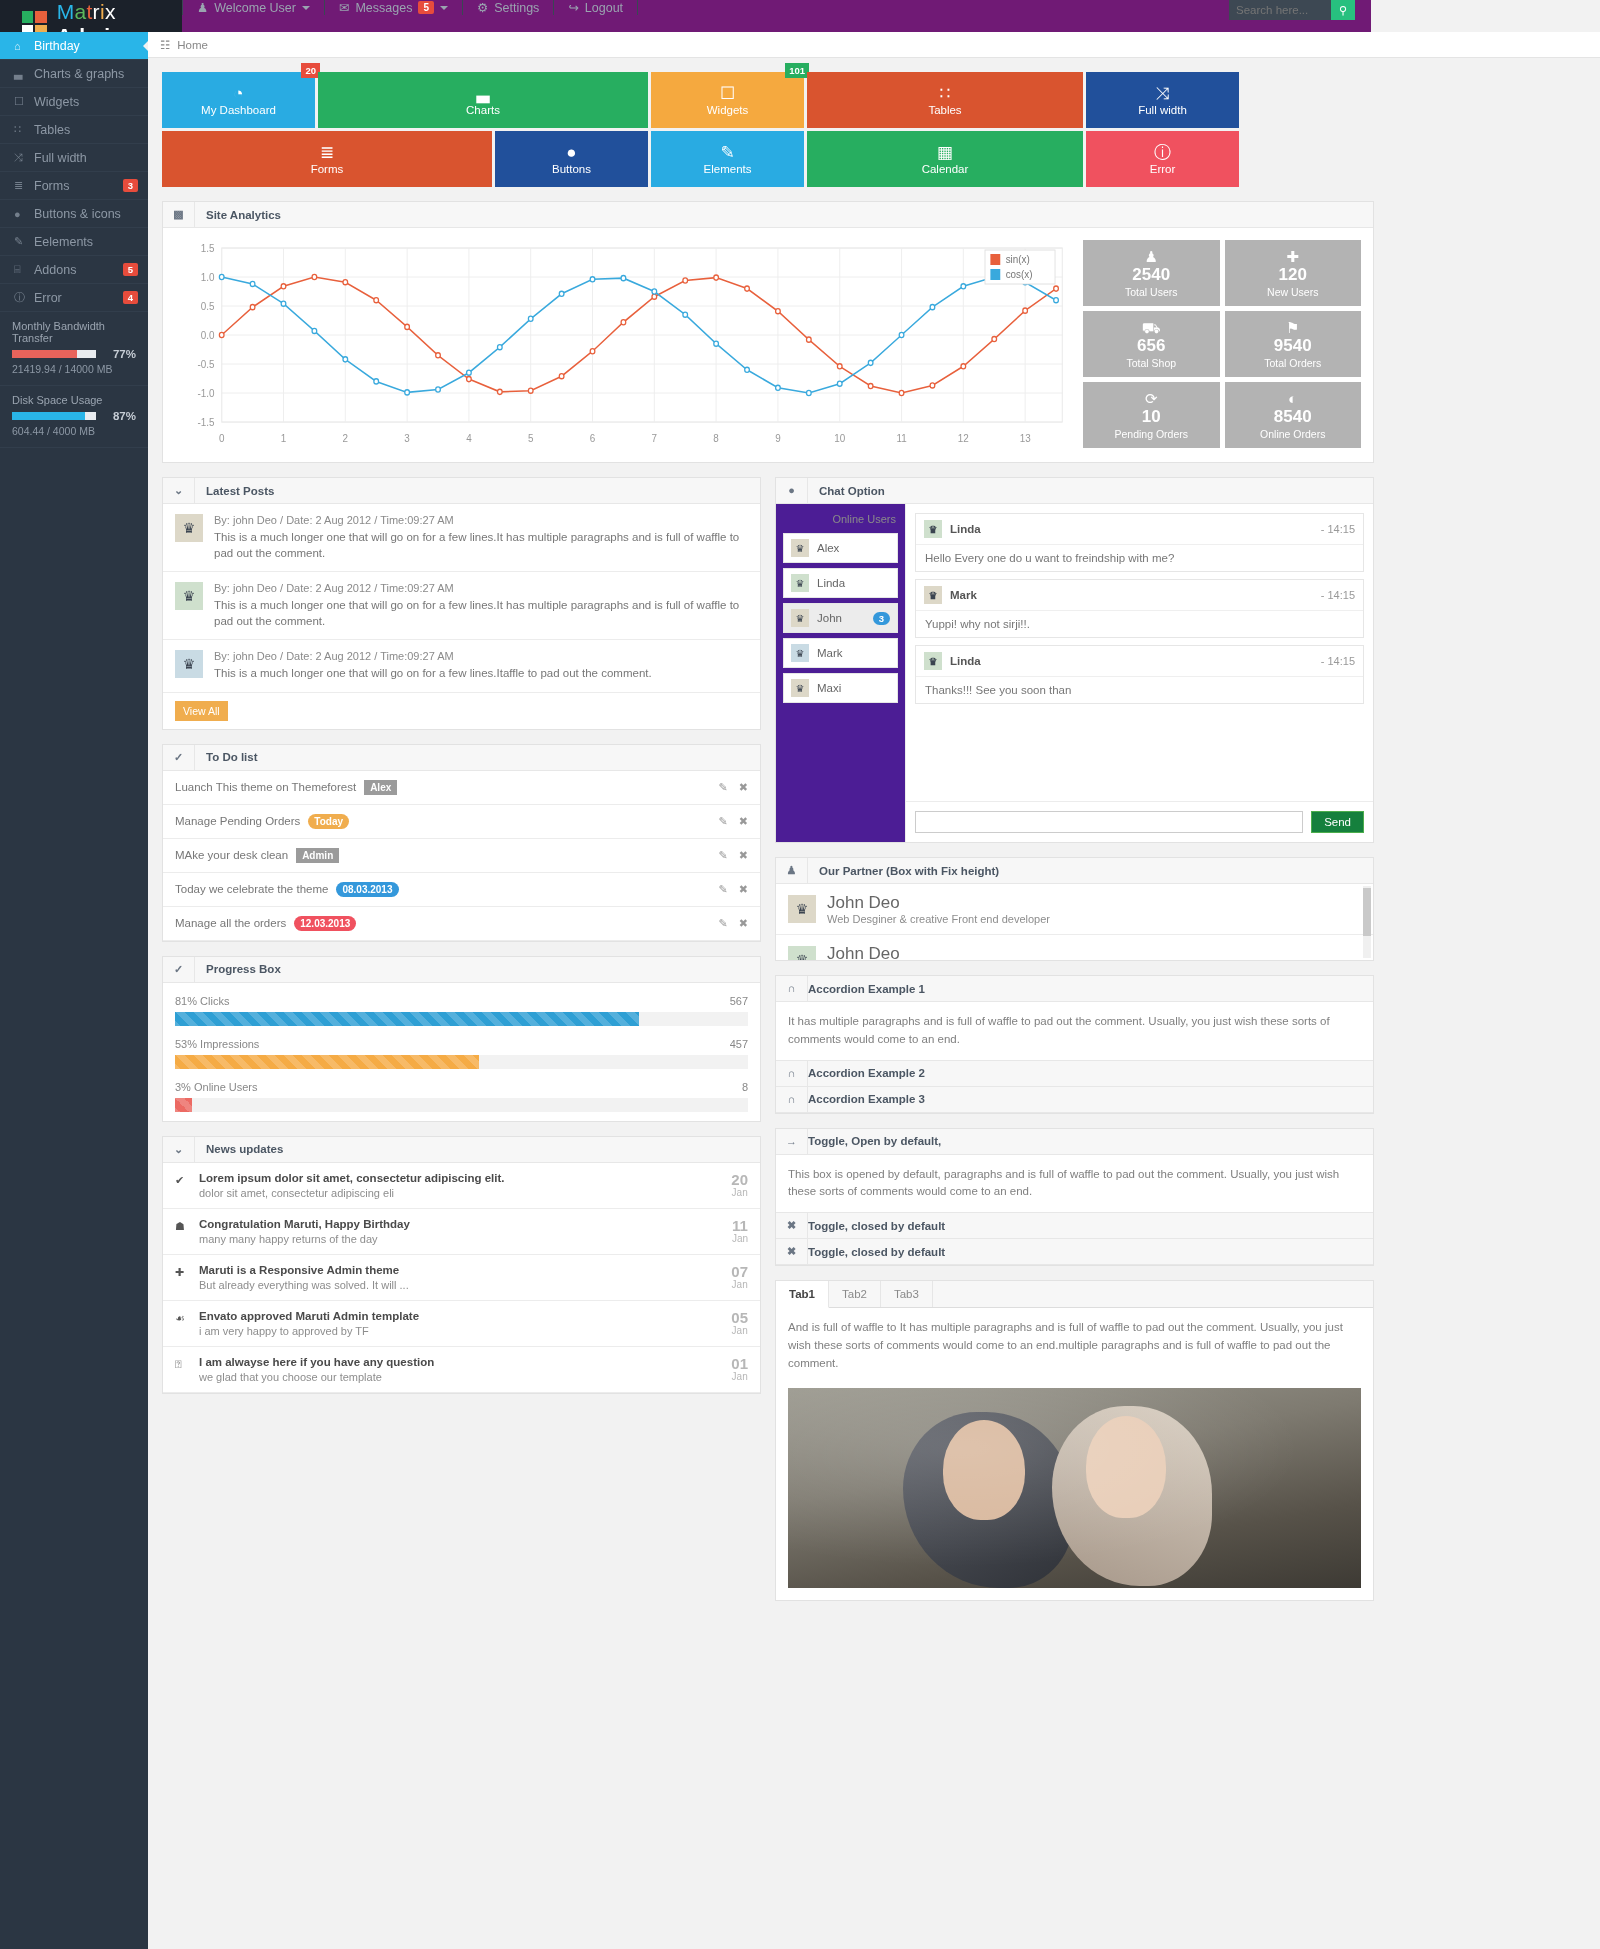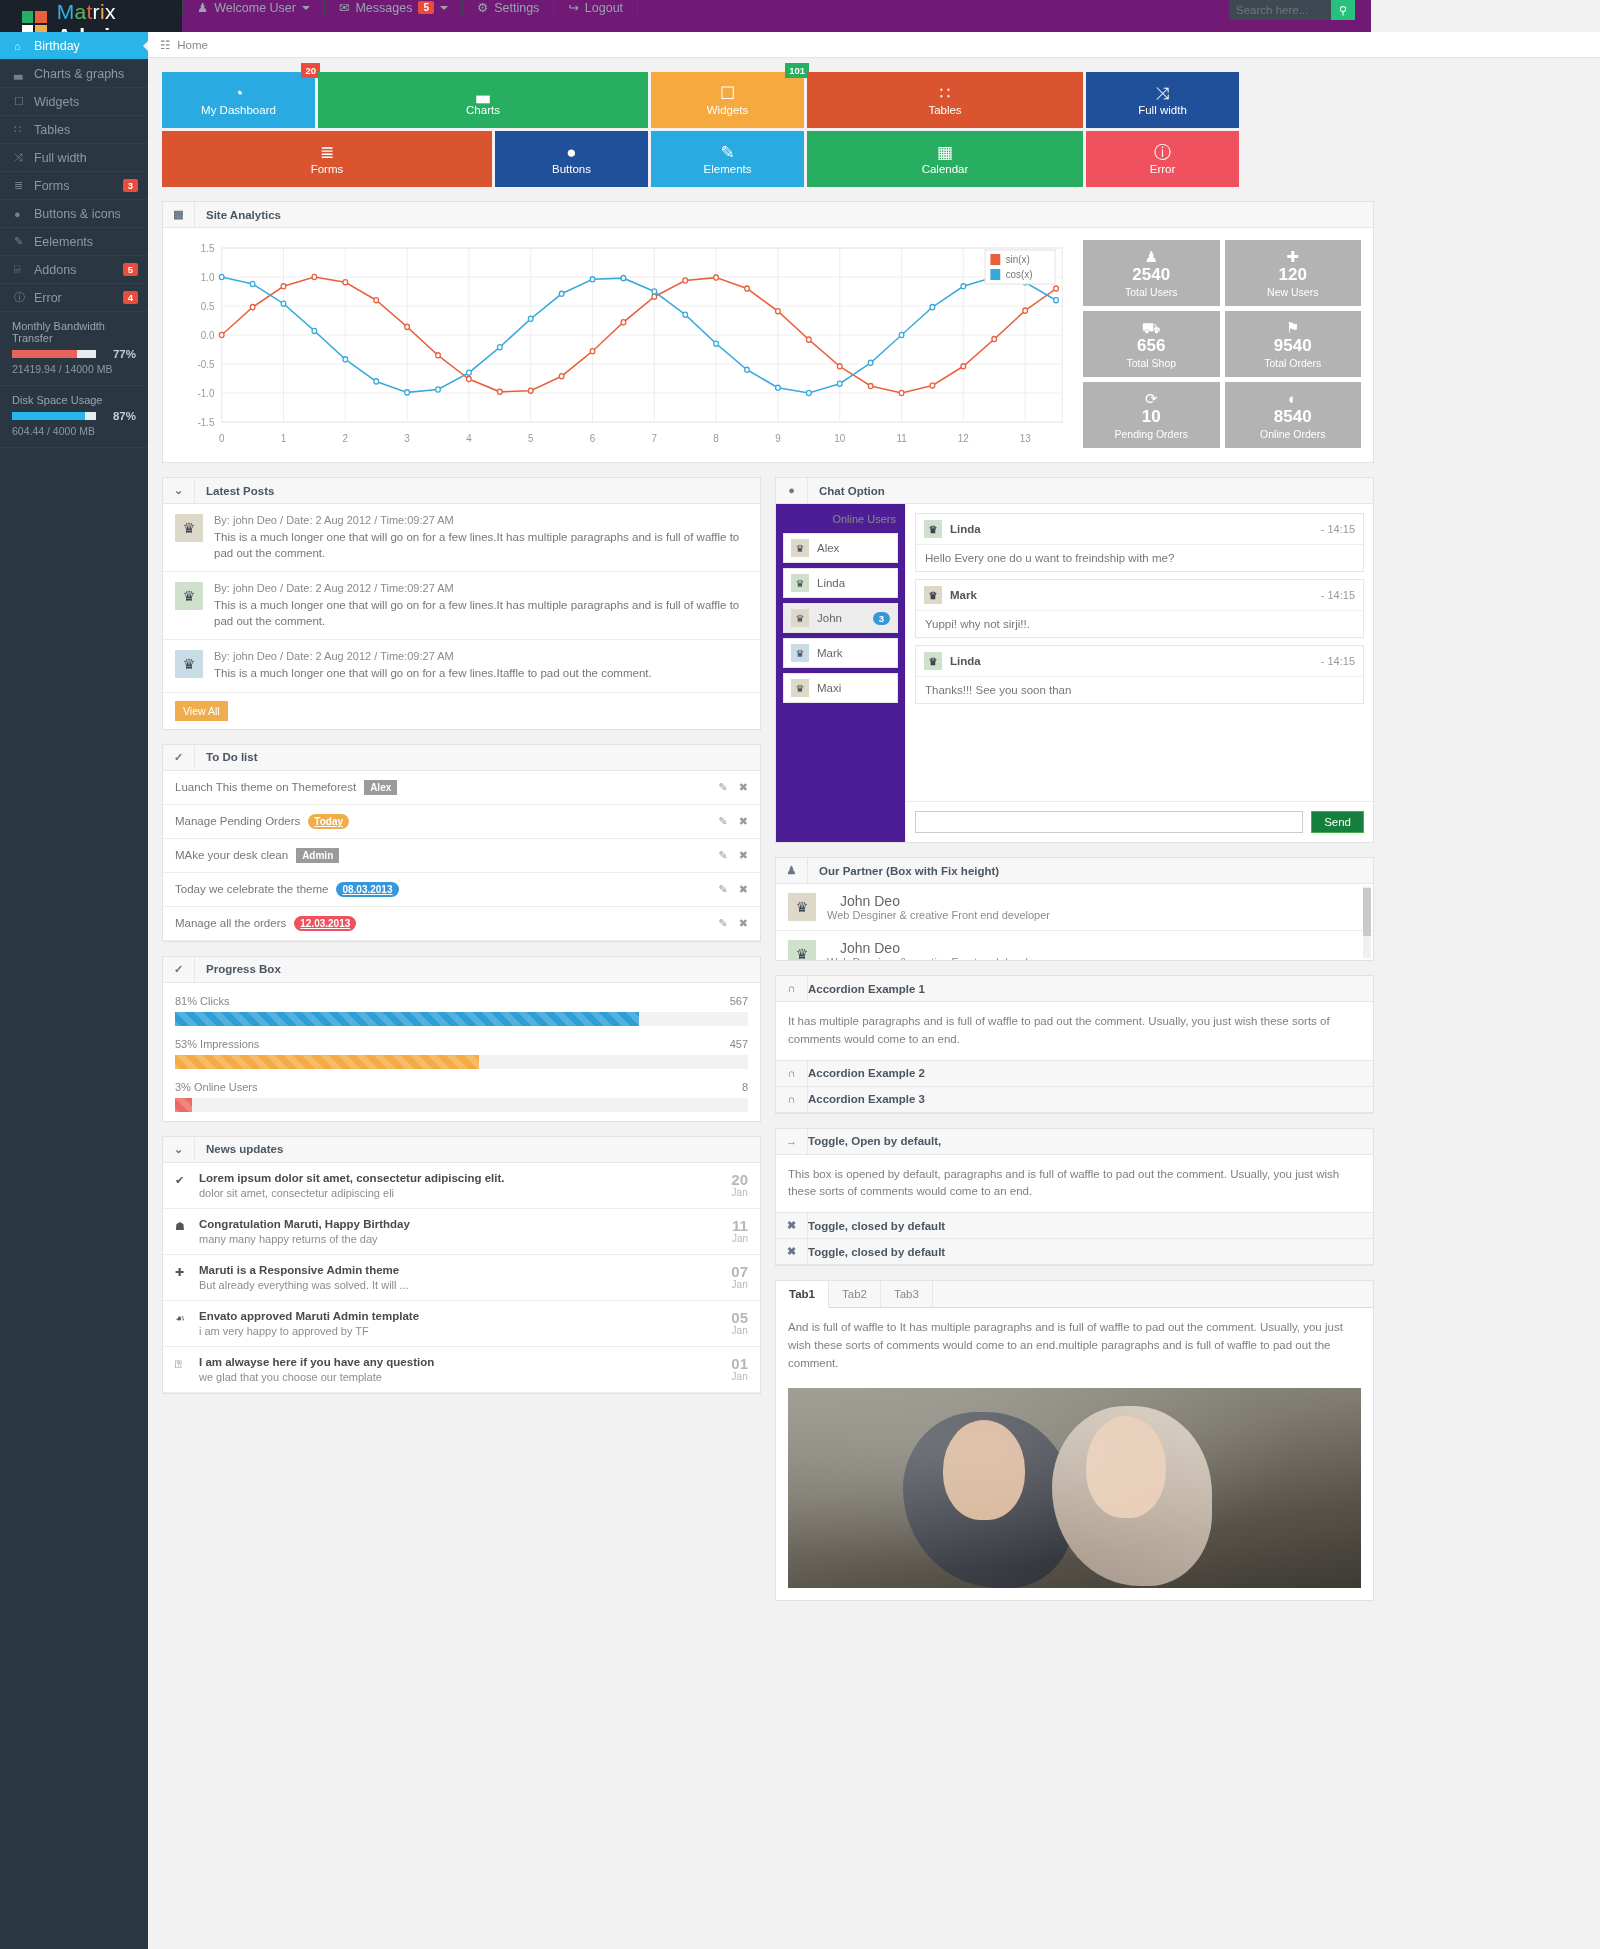--- a/index.html
+++ b/index.html
@@ -67,21 +67,21 @@
   .col{flex:1;min-width:0;}
   
   .post{display:flex;gap:11px;padding:10px 12px;border-bottom:1px solid #ececec;}
   .avat{width:28px;height:28px;display:flex;align-items:center;justify-content:center;font-size:14px;color:#3b4450;flex:none;}
   .pmeta{font-size:11px;color:#8a8a8a;margin-bottom:4px;}
   .ptext{font-size:11.5px;color:#777;line-height:1.35;}
   .btn-orange{background:#f0ad4e;color:#fff;border:none;font-size:10.5px;padding:4px 8px;margin:8px 12px;cursor:pointer;font-family:inherit;}
   
   .todo{display:flex;align-items:center;padding:9px 12px;border-bottom:1px solid #ececec;font-size:11.5px;color:#777;gap:8px;}
   .tag{color:#fff;font-size:10px;font-weight:bold;padding:2px 6px;}
-  .tag.rnd{border-radius:9px;text-decoration:underline;}
+  .tag.rnd{border-radius:9px;}
   .todo-act{margin-left:auto;display:flex;gap:11px;color:#999;font-size:11px;cursor:pointer;}
   
   .pb{padding:3px 12px 9px;}
   .pb-top{display:flex;justify-content:space-between;font-size:11px;color:#888;margin-bottom:5px;}
   .pb-track{height:14px;background:#f2f2f2;}
   .pb-fill{height:100%;background-size:18px 18px;background-image:linear-gradient(45deg,rgba(255,255,255,.18) 25%,transparent 25%,transparent 50%,rgba(255,255,255,.18) 50%,rgba(255,255,255,.18) 75%,transparent 75%,transparent);}
   
   .news{display:flex;padding:9px 12px;border-bottom:1px solid #ececec;gap:10px;}
   .nico{width:14px;font-size:11px;color:#555;padding-top:2px;}
   .ntitle{font-size:11.5px;font-weight:bold;color:#4a4a4a;margin-bottom:3px;}
@@ -101,21 +101,21 @@
   .msg{border:1px solid #e6e6e6;}
   .msg-h{display:flex;align-items:center;gap:8px;padding:6px 8px;border-bottom:1px solid #efefef;font-size:11.5px;font-weight:bold;color:#555;}
   .msg-t{margin-left:auto;font-weight:normal;color:#999;font-size:11px;}
   .msg-b{padding:7px 9px;font-size:11.5px;color:#777;}
   .chat-send{display:flex;gap:8px;padding:9px;border-top:1px solid #ececec;}
   .chat-input{flex:1;height:22px;border:1px solid #ccc;font-family:inherit;font-size:11.5px;padding:0 6px;}
   .btn-green{background:#15803d;color:#fff;border:1px solid #4cae4c;font-size:11.5px;padding:0 12px;cursor:pointer;font-family:inherit;}
   
   .partner-box{height:76px;overflow:hidden;position:relative;}
   .partner{display:flex;gap:11px;padding:9px 12px;border-bottom:1px solid #ececec;align-items:center;}
-  .pn{font-size:14px;color:#666;margin-left:13px;}
+  .pn{font-size:17px;color:#666;}
   .pr{font-size:11px;color:#8d8d8d;}
   .scrollbar{position:absolute;right:2px;top:2px;bottom:2px;width:8px;background:#f0f0f0;}
   .scrollthumb{position:absolute;right:2px;top:4px;width:8px;height:48px;background:#c9c9c9;}
   
   .acc-head{height:26px;display:flex;align-items:center;background:#f7f7f7;border-bottom:1px solid #e7e7e7;font-size:11.5px;font-weight:bold;color:#4b5663;cursor:pointer;}
   .acc-head .pico{width:32px;text-align:center;border-right:1px solid #e7e7e7;line-height:25px;font-size:11px;color:#6b7684;}
   .acc-body{padding:11px 12px;font-size:11.5px;color:#808080;line-height:1.55;border-bottom:1px solid #e7e7e7;}
   
   .tabs{display:flex;background:#f7f7f7;border-bottom:1px solid #ddd;}
   .tab{padding:7px 13px;font-size:11.5px;color:#8a8a8a;cursor:pointer;border-right:1px solid #e6e6e6;}

